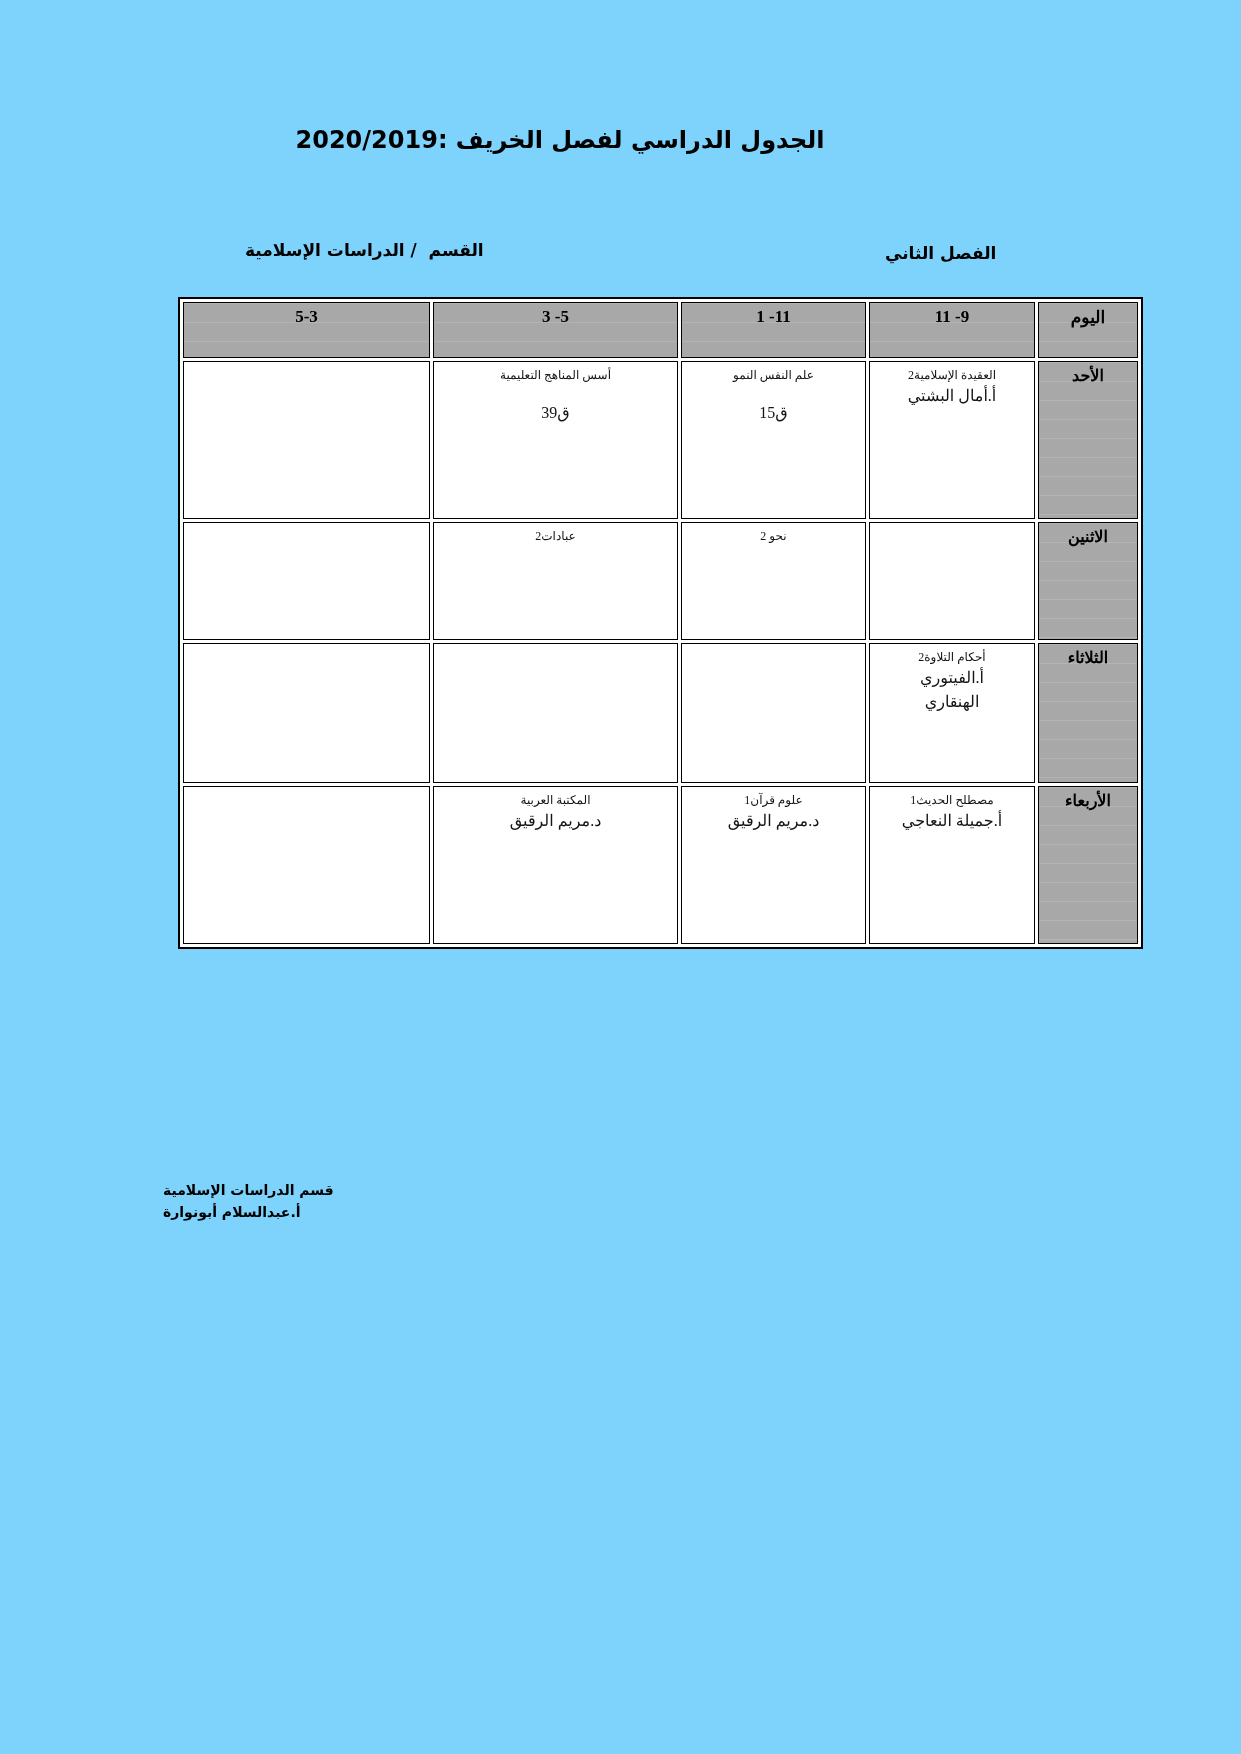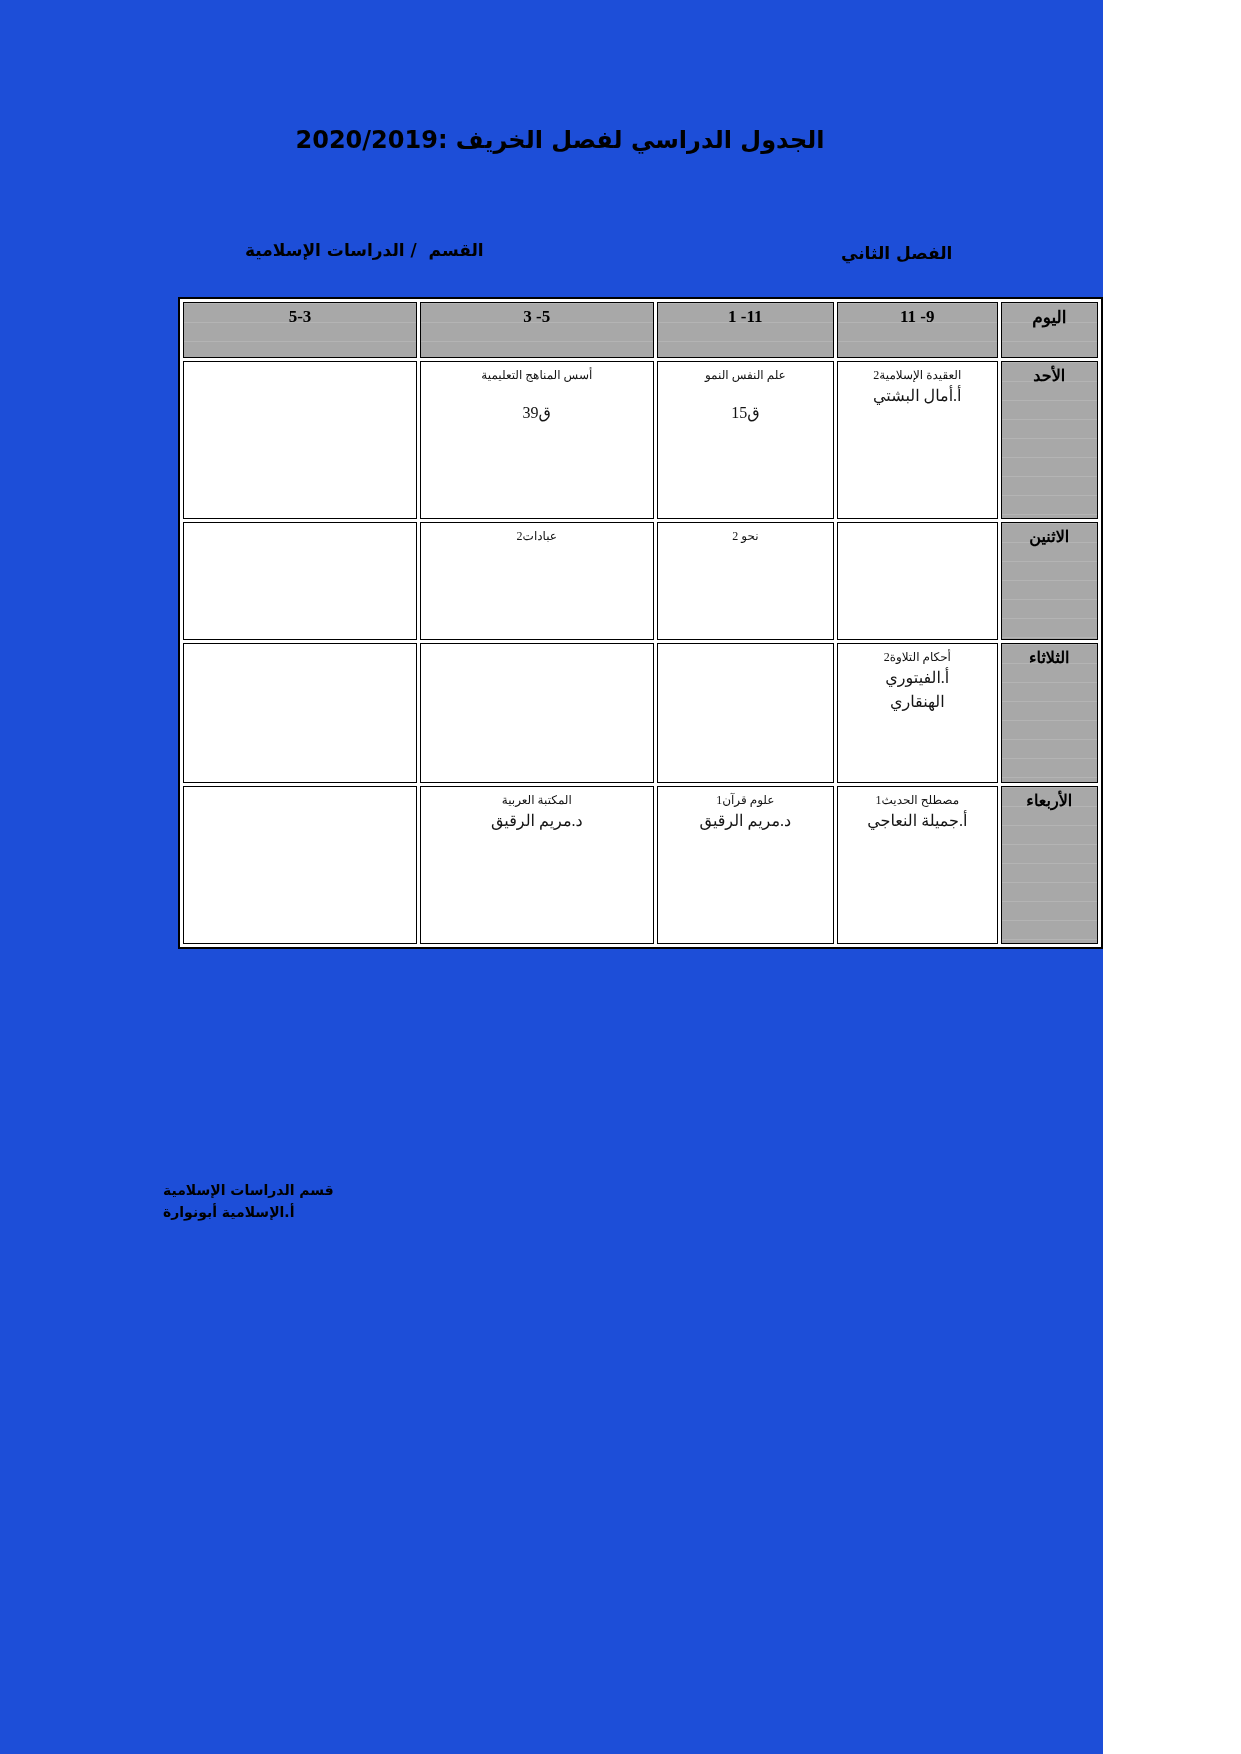--- a/index.html
+++ b/index.html
@@ -1,28 +1,28 @@
 <!DOCTYPE html>
 <html><head>
 <meta charset="utf-8">
 <style>
   html,body { margin:0; padding:0; }
   .page {
-    position:relative; width:1103px; height:1754px;
-    background:#1d4ed8; color:#141414;
+    position:relative; width:1241px; height:1754px;
+    background:#7dd3fc; color:#141414;
     font-family:"DejaVu Sans", sans-serif;
     overflow:hidden;
   }
   .title {
     position:absolute; top:126px; left:0; width:1120px;
     text-align:center; font-size:24px; font-weight:bold; color:#000;
   }
   .subhead { position:absolute; font-size:17px; font-weight:bold; white-space:pre-wrap; color:#000;text-align:center; }
   .dept-label { top:240px; left:245px; }
-  .sem-label  { top:243px; left:841px; }
+  .sem-label  { top:243px; left:885px; }
 
   table.schedule {
     position:absolute; top:297px; left:178px;
     border-collapse:separate; border-spacing:3px;
     border:2px solid #000; background:#fff;
     table-layout:fixed;
   }
   table.schedule td {
     border:1px solid #000;
     text-align:center; vertical-align:top;
@@ -138,16 +138,16 @@
         <div class="line teacher">د.مريم الرقيق</div>
       </td>
       <td class="slot"></td>
     </tr>
 
   </tbody>
     </table>
 
   <div class="footer-sign" dir="rtl">
     <div class="fline">قسم الدراسات الإسلامية</div>
-    <div class="fline">أ.الإسلامية أبونوارة</div>
+    <div class="fline">أ.عبدالسلام أبونوارة</div>
   </div>
 
 </div>
 
 </body></html>

